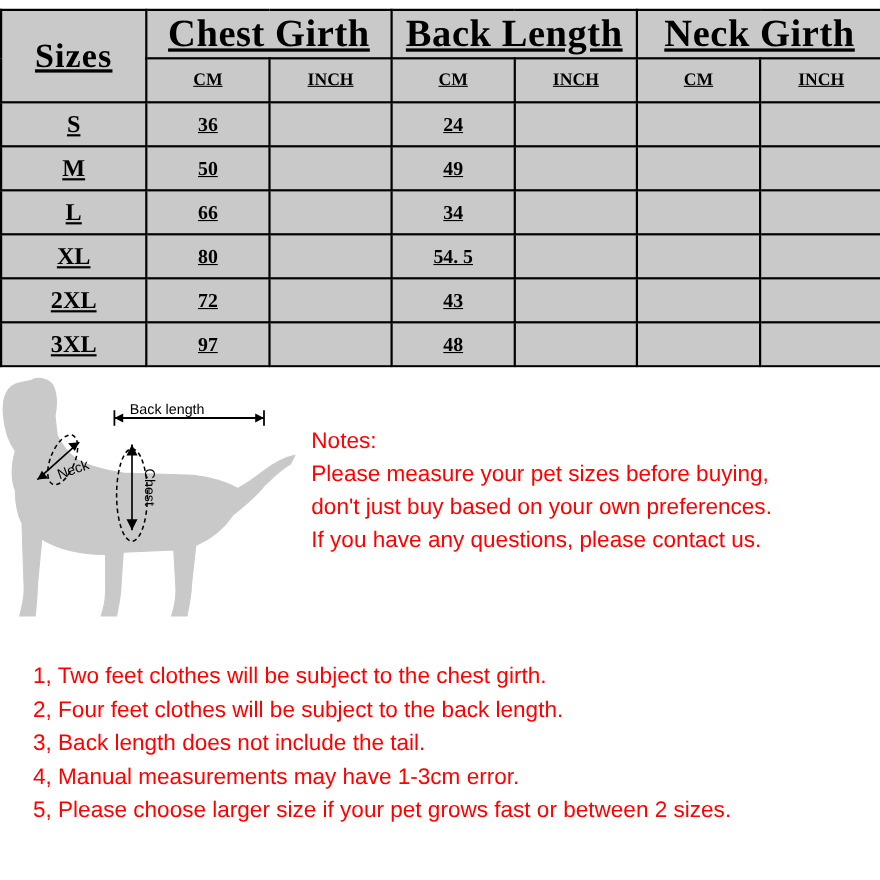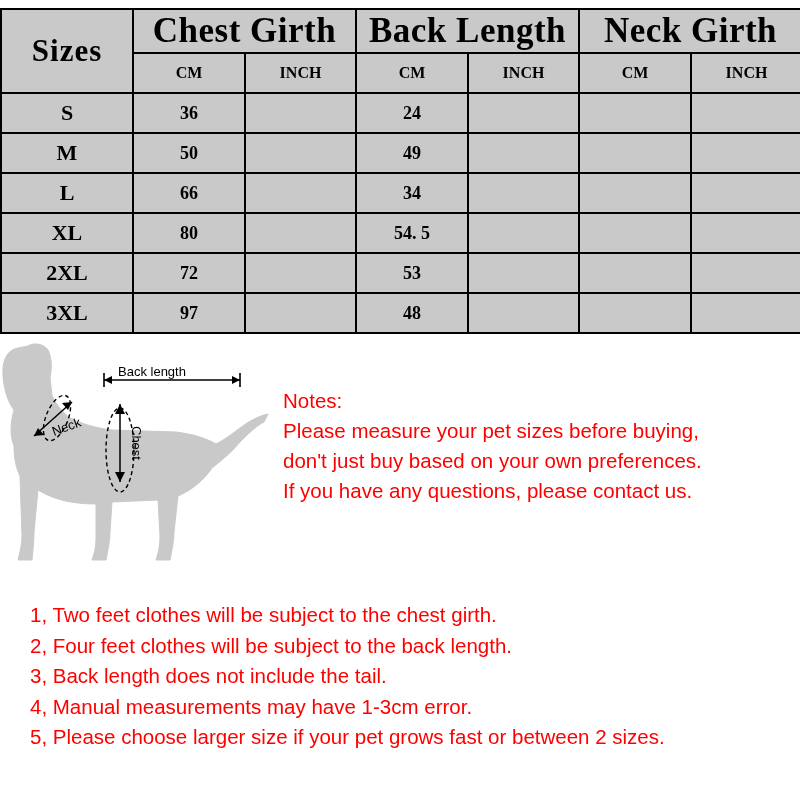--- a/index.html
+++ b/index.html
@@ -13,20 +13,21 @@
     font-family: "Liberation Sans", sans-serif;
     overflow: hidden;
     position: relative;
   }
 
   
   .table-wrap {
     width: 800px;
     box-sizing: border-box;
     padding: 8px 0 0 0;
+    text-decoration: underline;
   }
   table.size-table {
     width: 800px;
     border-collapse: collapse;
     table-layout: fixed;
     font-family: "Liberation Serif", serif;
     background: #c9c9c9;
   }
   table.size-table td,
   table.size-table th {
@@ -175,21 +176,21 @@
         <td class="val-cell"></td>
         <td class="val-cell">54. 5</td>
         <td class="val-cell"></td>
         <td class="val-cell"></td>
         <td class="val-cell"></td>
       </tr>
       <tr>
         <td class="size-cell">2XL</td>
         <td class="val-cell">72</td>
         <td class="val-cell"></td>
-        <td class="val-cell">53</td>
+        <td class="val-cell">43</td>
         <td class="val-cell"></td>
         <td class="val-cell"></td>
         <td class="val-cell"></td>
       </tr>
       <tr>
         <td class="size-cell">3XL</td>
         <td class="val-cell">97</td>
         <td class="val-cell"></td>
         <td class="val-cell">48</td>
         <td class="val-cell"></td>

